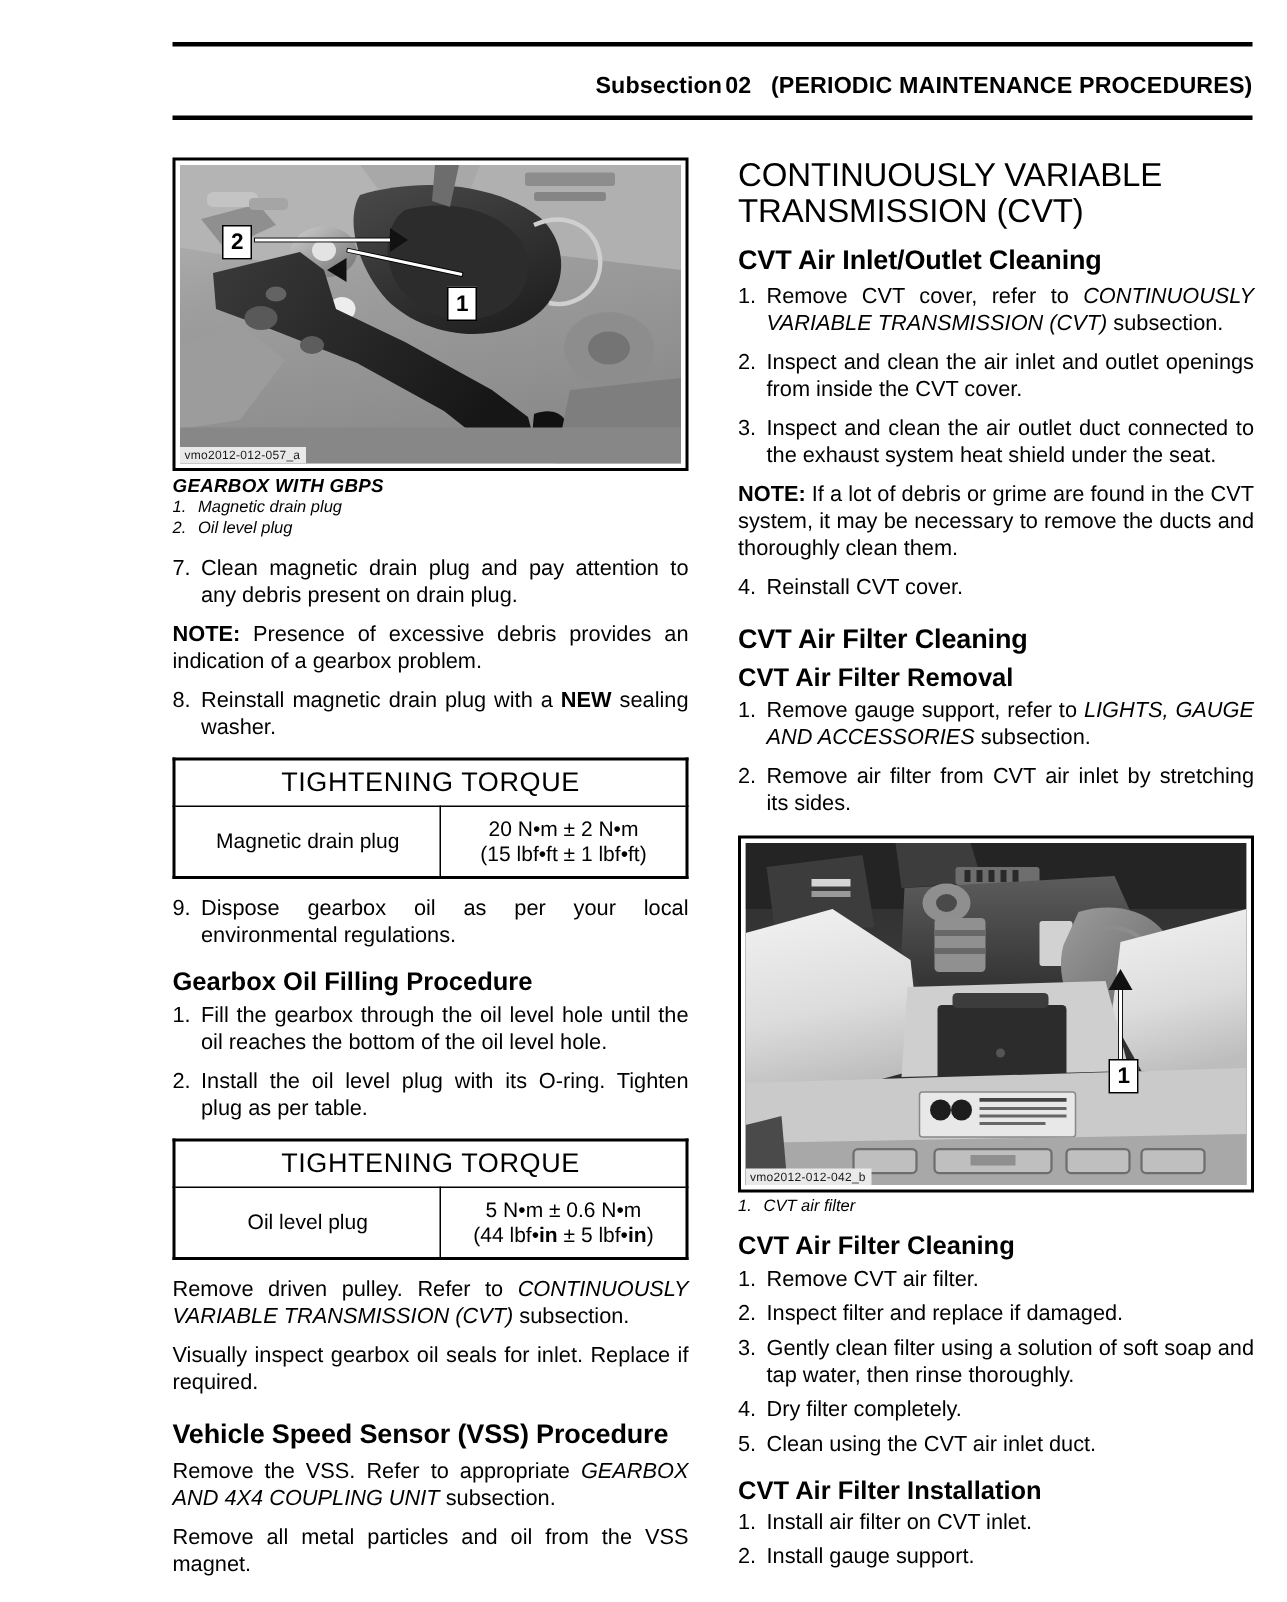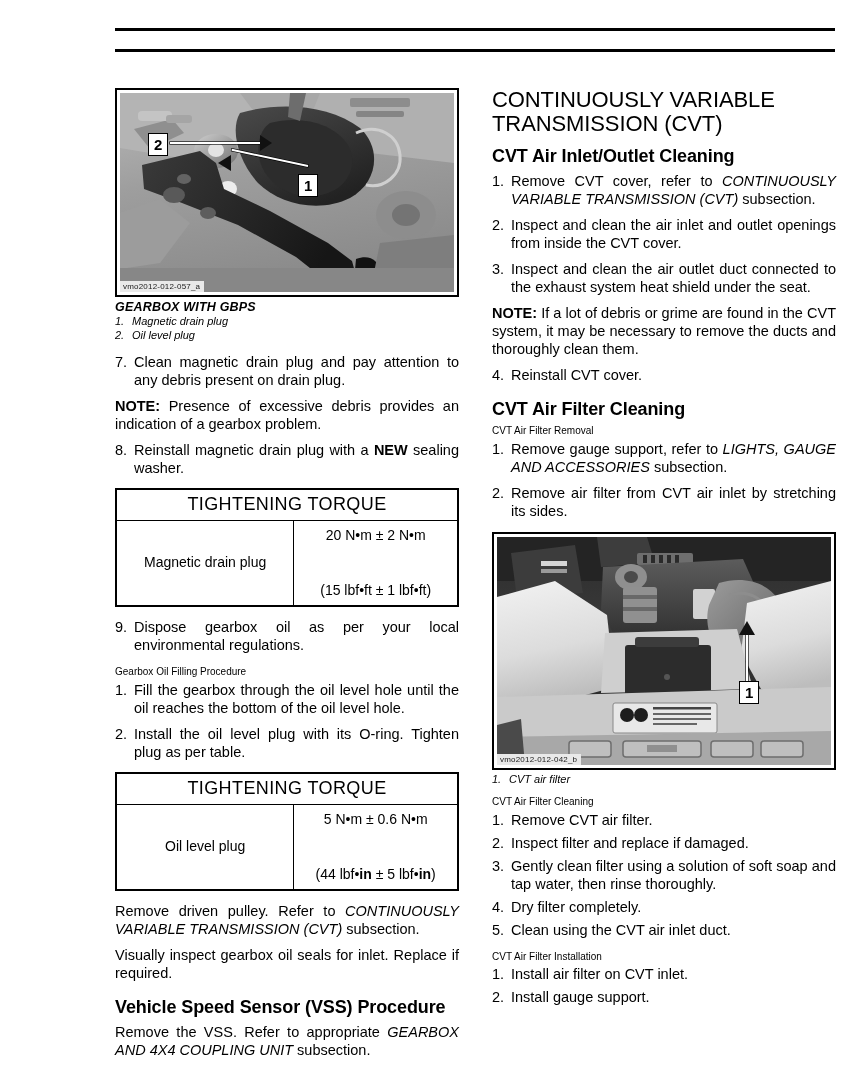--- a/index.html
+++ b/index.html
@@ -37,21 +37,21 @@
     font-weight: bold;
     letter-spacing: 0.1px;
     white-space: nowrap;
   }
   .header-line .subsec-num { margin-left: 2px; }
   .header-line .subsec-title { margin-left: 13px; }
 
   
   .col {
     position: absolute;
-    top: 88px;
+    top: 105px;
     width: 344px;
   }
   .col-left  { left: 115px; }
   .col-right { left: 492px; }
 
   
   .figure-box {
     border: 2px solid #000;
     padding: 3px;
     background: #fff;
@@ -136,22 +136,22 @@
   }
   h2.sect {
     font-size: 18px;
     font-weight: bold;
     line-height: 1.15;
     margin: 14px 0 6px 0;
     letter-spacing: -0.1px;
   }
   h2.sect.first { margin-top: 0; }
   h3.subsect {
-    font-size: 10px;
-    font-weight: normal;
+    font-size: 17px;
+    font-weight: bold;
     line-height: 1.15;
     margin: 11px 0 4px 0;
   }
   p.body {
     font-size: 14.5px;
     line-height: 1.24;
     margin: 0 0 8px 0;
     text-align: justify;
   }
   .note-label { font-weight: bold; }
@@ -197,27 +197,30 @@
   }
   table.torque td {
     border: 1px solid #000;
     font-size: 14px;
     text-align: center;
     padding: 6px 4px 7px 4px;
     line-height: 1.2;
     vertical-align: middle;
   }
   table.torque td.left-cell { width: 52%; }
-  .tq-line2 { display: block; margin-top: 38px; }
+  .tq-line2 { display: block; }
 </style>
 </head>
 <body>
 
 <div class="page-header">
   <div class="rule-top"></div>
+  <div class="header-line">
+    <span>Subsection</span><span class="subsec-num">02</span><span class="subsec-title">(PERIODIC MAINTENANCE PROCEDURES)</span>
+  </div>
   <div class="rule-bottom"></div>
 </div>
 
 <div class="col col-left">
 
   <div class="figure-box">
     <div class="figure-img" style="height:199px;">
       <svg width="100%" height="199" viewBox="0 0 334 199" preserveAspectRatio="none">
         <defs>
           <linearGradient id="gb-bg" x1="0" y1="0" x2="0.3" y2="1">

